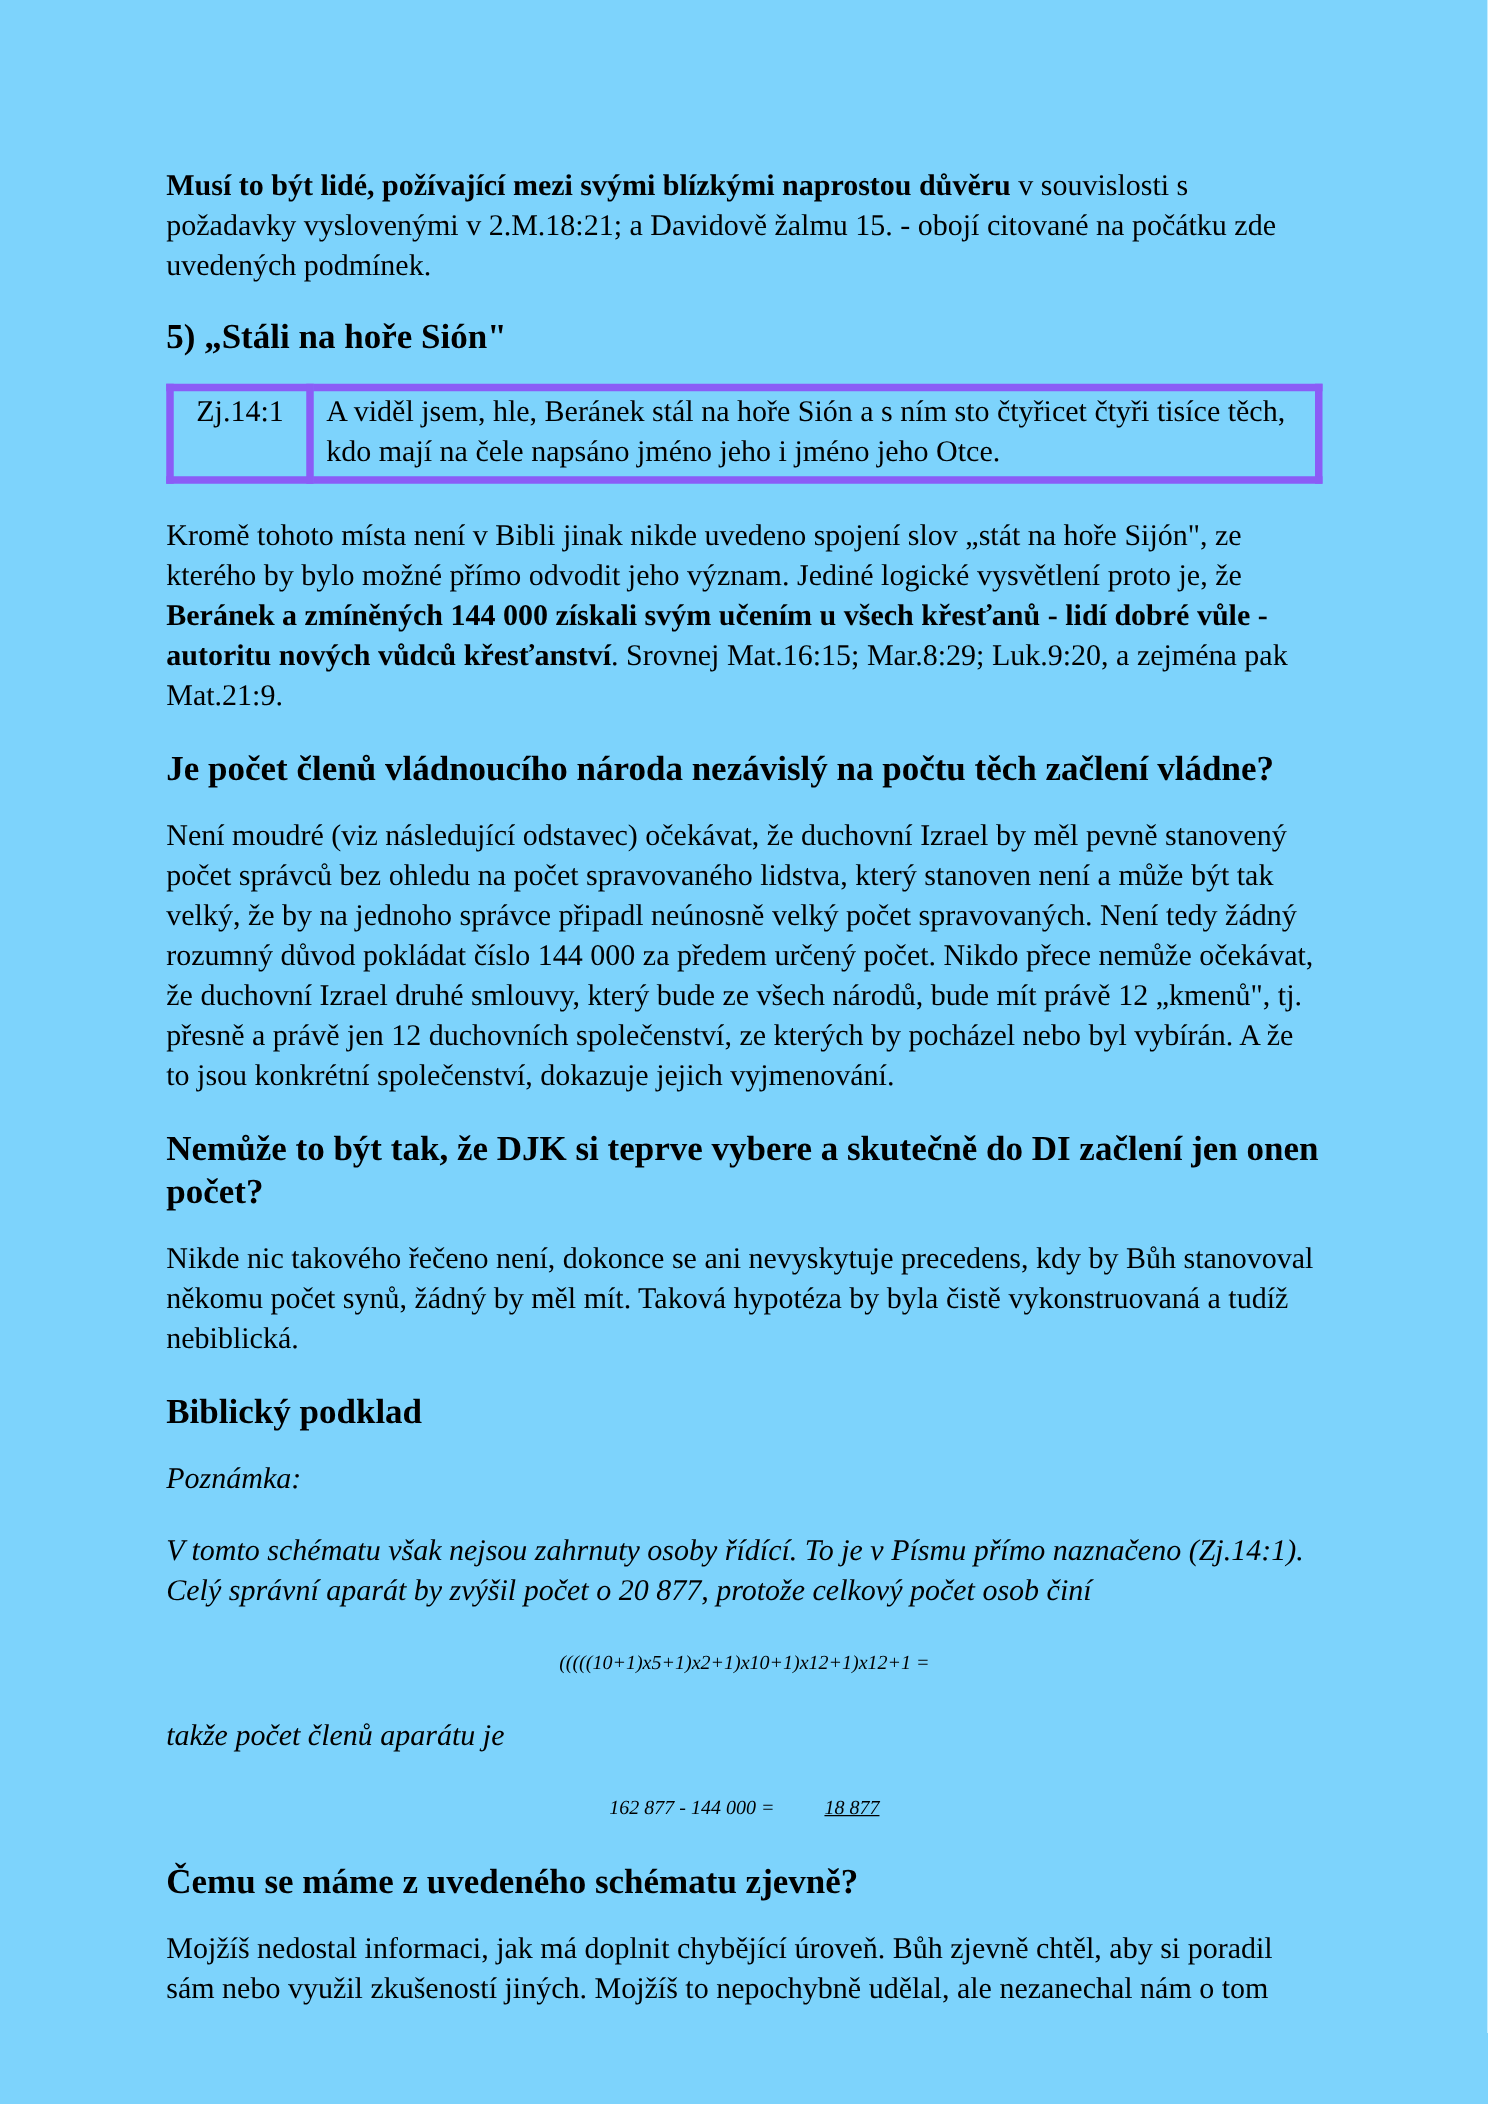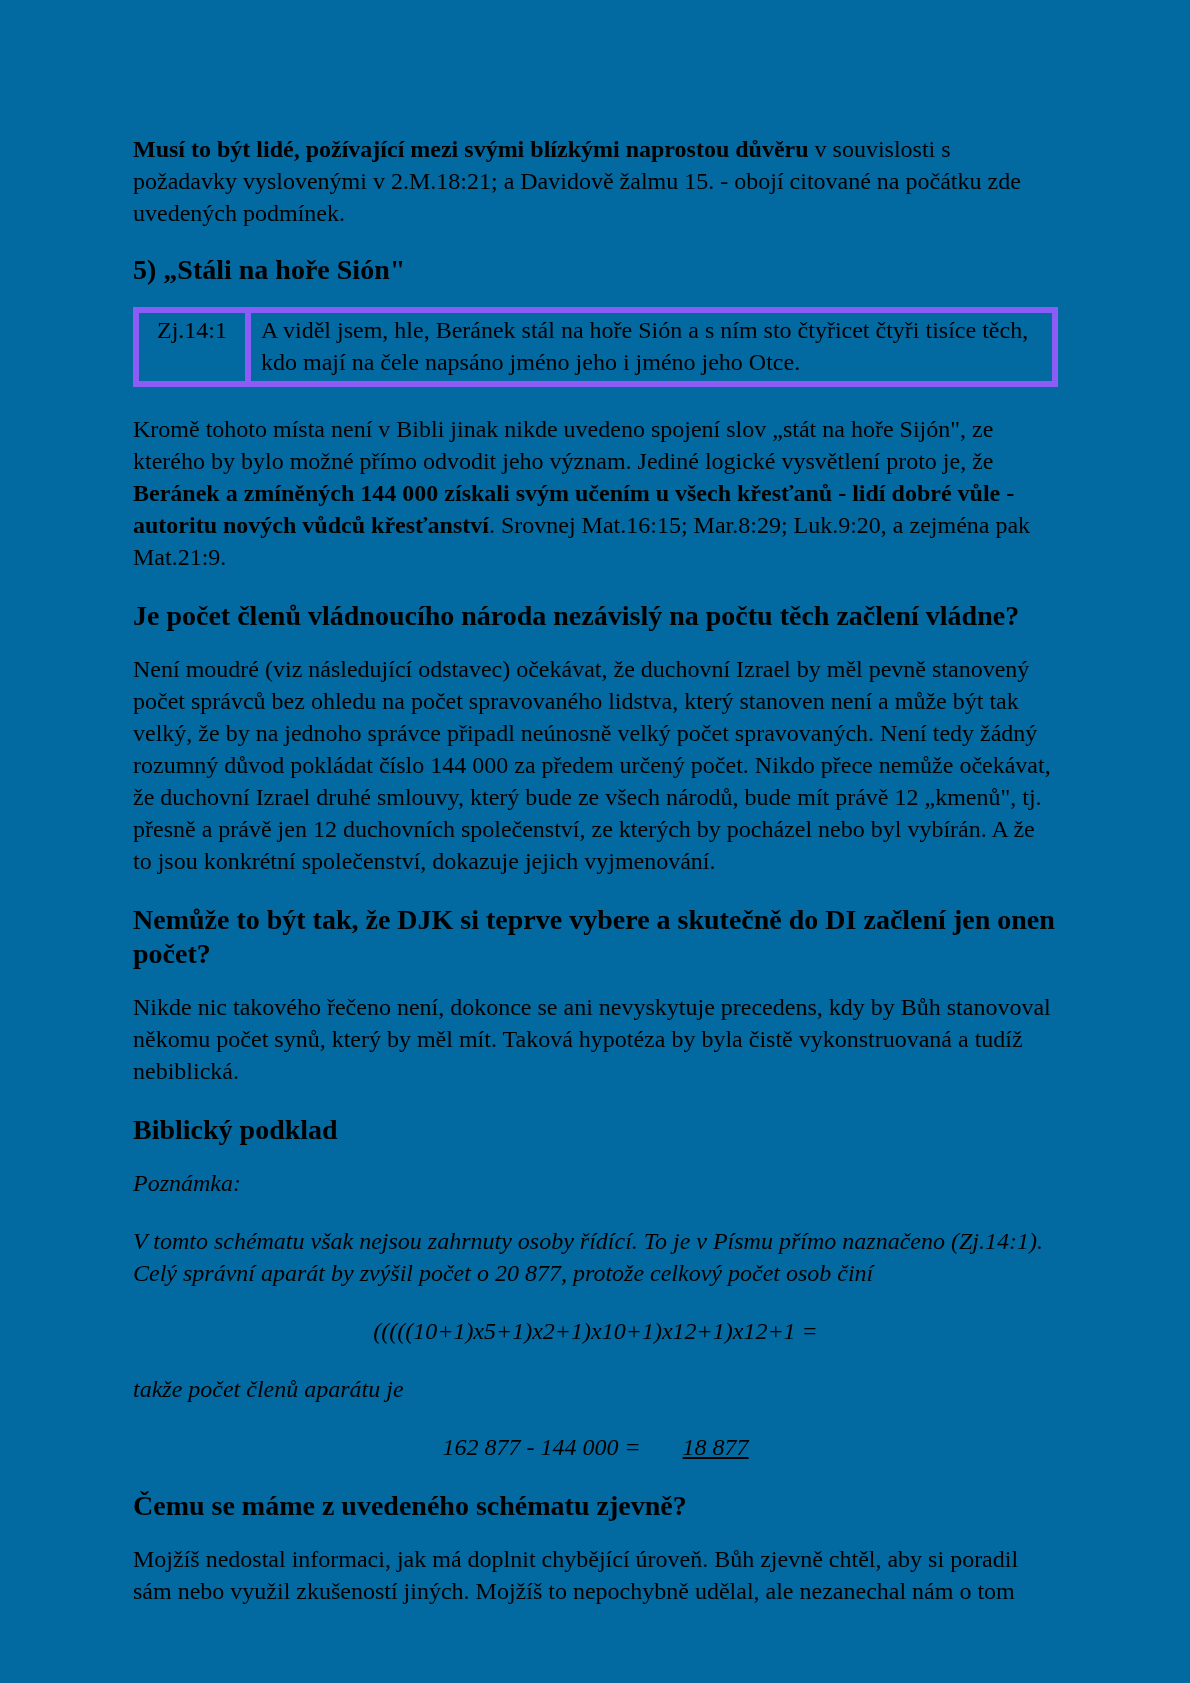--- a/index.html
+++ b/index.html
@@ -6,21 +6,21 @@
     margin: 0;
     padding: 0;
     background: #ffffff;
   }
   .page {
     position: relative;
     width: 1190px;
     height: 1683px;
     box-sizing: border-box;
     padding: 133px 132px 40px 133px;
-    background: #0369a1;
+    background: #7dd3fc;
     color: #000000;
     font-family: "Liberation Serif", "DejaVu Serif", serif;
     overflow: hidden;
   }
   .para {
     font-size: 24px;
     line-height: 32px;
     margin: 0 0 24px 0;
   }
   .head2 {
@@ -47,21 +47,21 @@
     text-align: center;
     white-space: nowrap;
   }
   .note {
     font-size: 24px;
     line-height: 32px;
     font-style: italic;
     margin: 0 0 26px 0;
   }
   .formula {
-    font-size: 24px;
+    font-size: 16px;
     line-height: 32px;
     font-style: italic;
     text-align: center;
     margin: 0 0 26px 0;
   }
   .underlined { text-decoration: underline; margin-left: 36px; }
   b { font-weight: bold; }
 </style>
 </head>
 <body>
@@ -82,21 +82,21 @@
     </table>
 
   <p class="para"><span>Kromě tohoto místa není v Bibli jinak nikde uvedeno spojení slov „stát na hoře Sijón", ze kterého by bylo možné přímo odvodit jeho význam. Jediné logické vysvětlení proto je, že </span><b>Beránek a zmíněných 144 000 získali svým učením u všech křesťanů - lidí dobré vůle - autoritu nových vůdců křesťanství</b><span>. Srovnej Mat.16:15; Mar.8:29; Luk.9:20, a zejména pak Mat.21:9.</span></p>
 
   <h2 class="head2 nowrap">Je počet členů vládnoucího národa nezávislý na počtu těch začlení vládne?</h2>
 
   <p class="para">Není moudré (viz následující odstavec) očekávat, že duchovní Izrael by měl pevně stanovený počet správců bez ohledu na počet spravovaného lidstva, který stanoven není a může být tak velký, že by na jednoho správce připadl neúnosně velký počet spravovaných. Není tedy žádný rozumný důvod pokládat číslo 144 000 za předem určený počet. Nikdo přece nemůže očekávat, že duchovní Izrael druhé smlouvy, který bude ze všech národů, bude mít právě 12 „kmenů", tj. přesně a právě jen 12 duchovních společenství, ze kterých by pocházel nebo byl vybírán. A že to jsou konkrétní společenství, dokazuje jejich vyjmenování.</p>
 
   <h2 class="head2">Nemůže to být tak, že DJK si teprve vybere a skutečně do DI začlení jen onen počet?</h2>
 
-  <p class="para">Nikde nic takového řečeno není, dokonce se ani nevyskytuje precedens, kdy by Bůh stanovoval někomu počet synů, který by měl mít. Taková hypotéza by byla čistě vykonstruovaná a tudíž nebiblická.</p>
+  <p class="para">Nikde nic takového řečeno není, dokonce se ani nevyskytuje precedens, kdy by Bůh stanovoval někomu počet synů, žádný by měl mít. Taková hypotéza by byla čistě vykonstruovaná a tudíž nebiblická.</p>
 
   <h2 class="head2">Biblický podklad</h2>
 
   <p class="note">Poznámka:</p>
 
   <p class="note">V tomto schématu však nejsou zahrnuty osoby řídící. To je v Písmu přímo naznačeno (Zj.14:1). Celý správní aparát by zvýšil počet o 20 877, protože celkový počet osob činí</p>
 
   <p class="formula">(((((10+1)x5+1)x2+1)x10+1)x12+1)x12+1 =</p>
 
   <p class="note">takže počet členů aparátu je</p>

